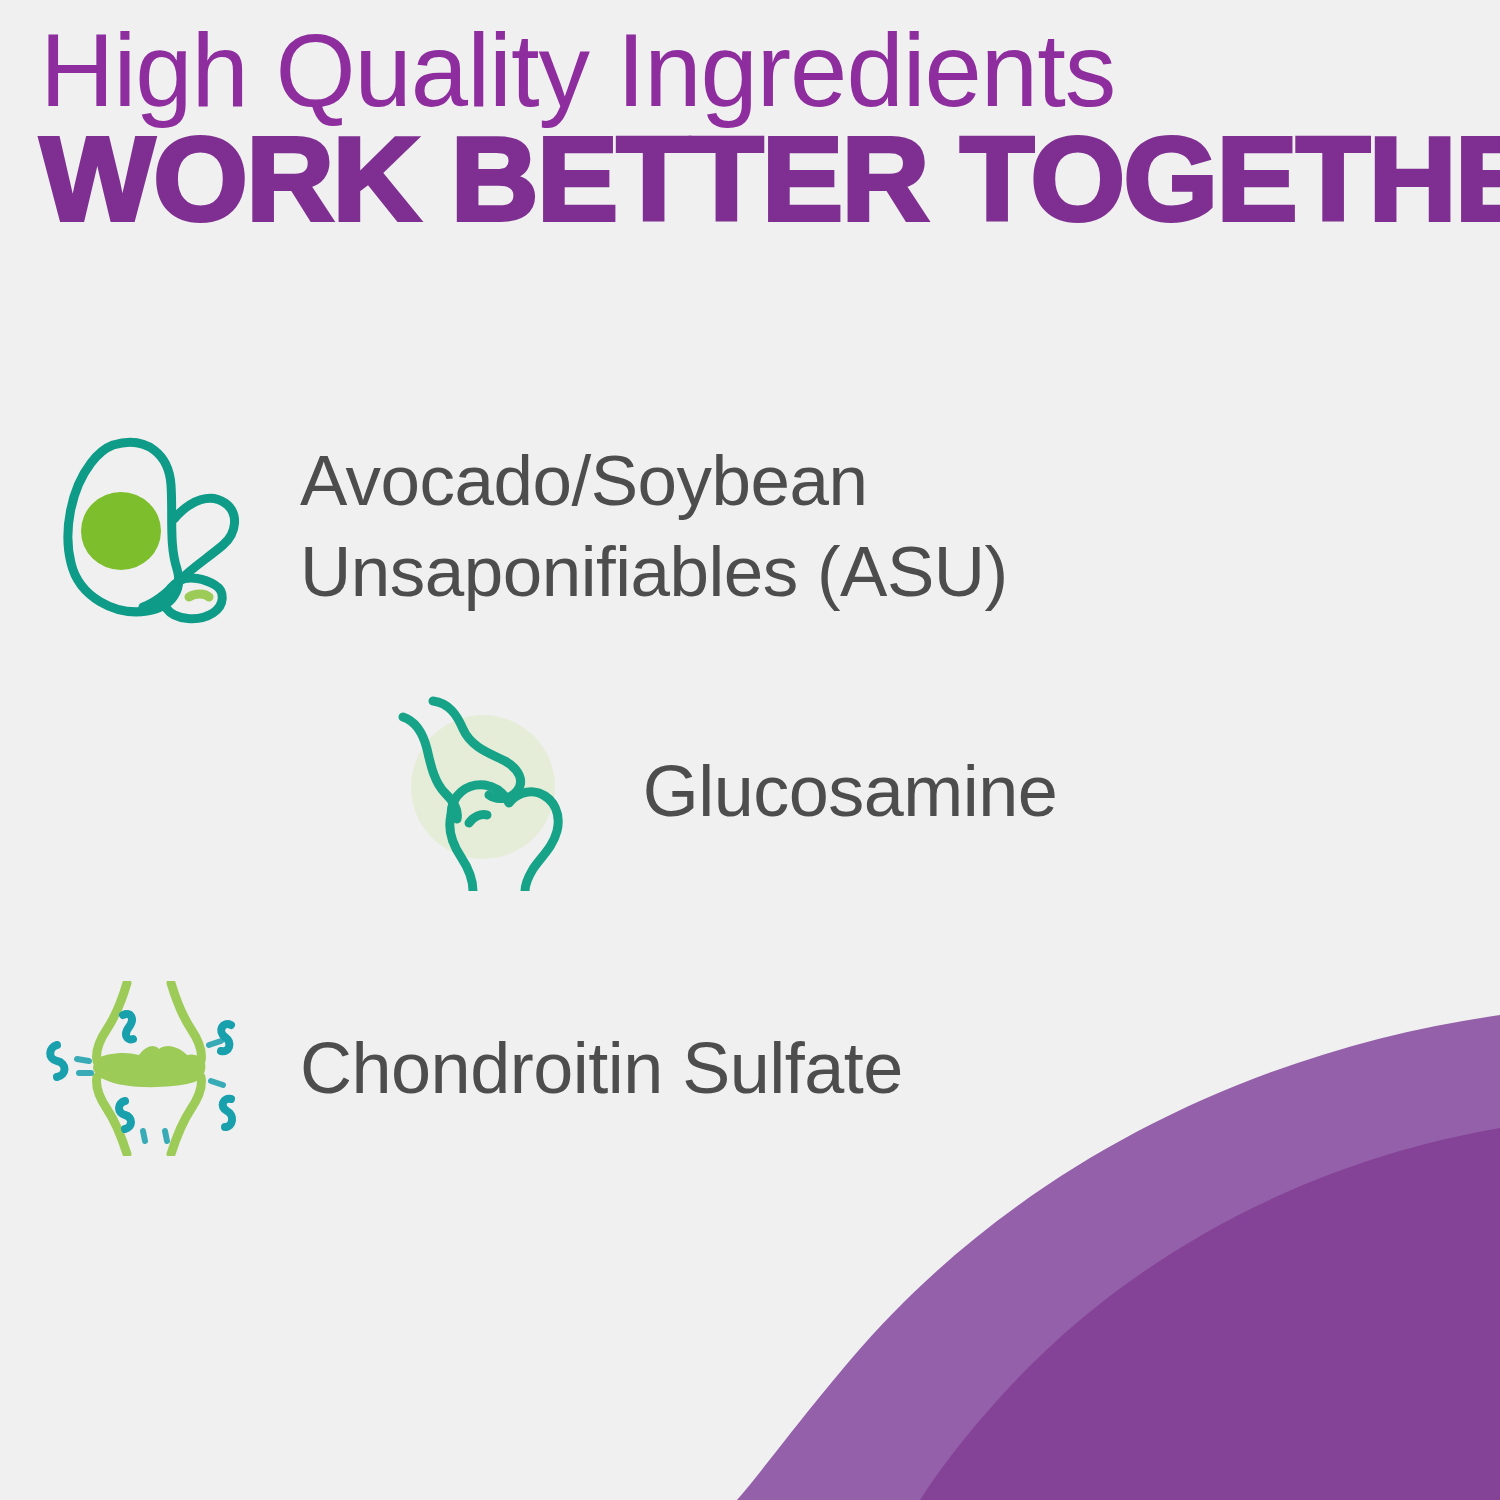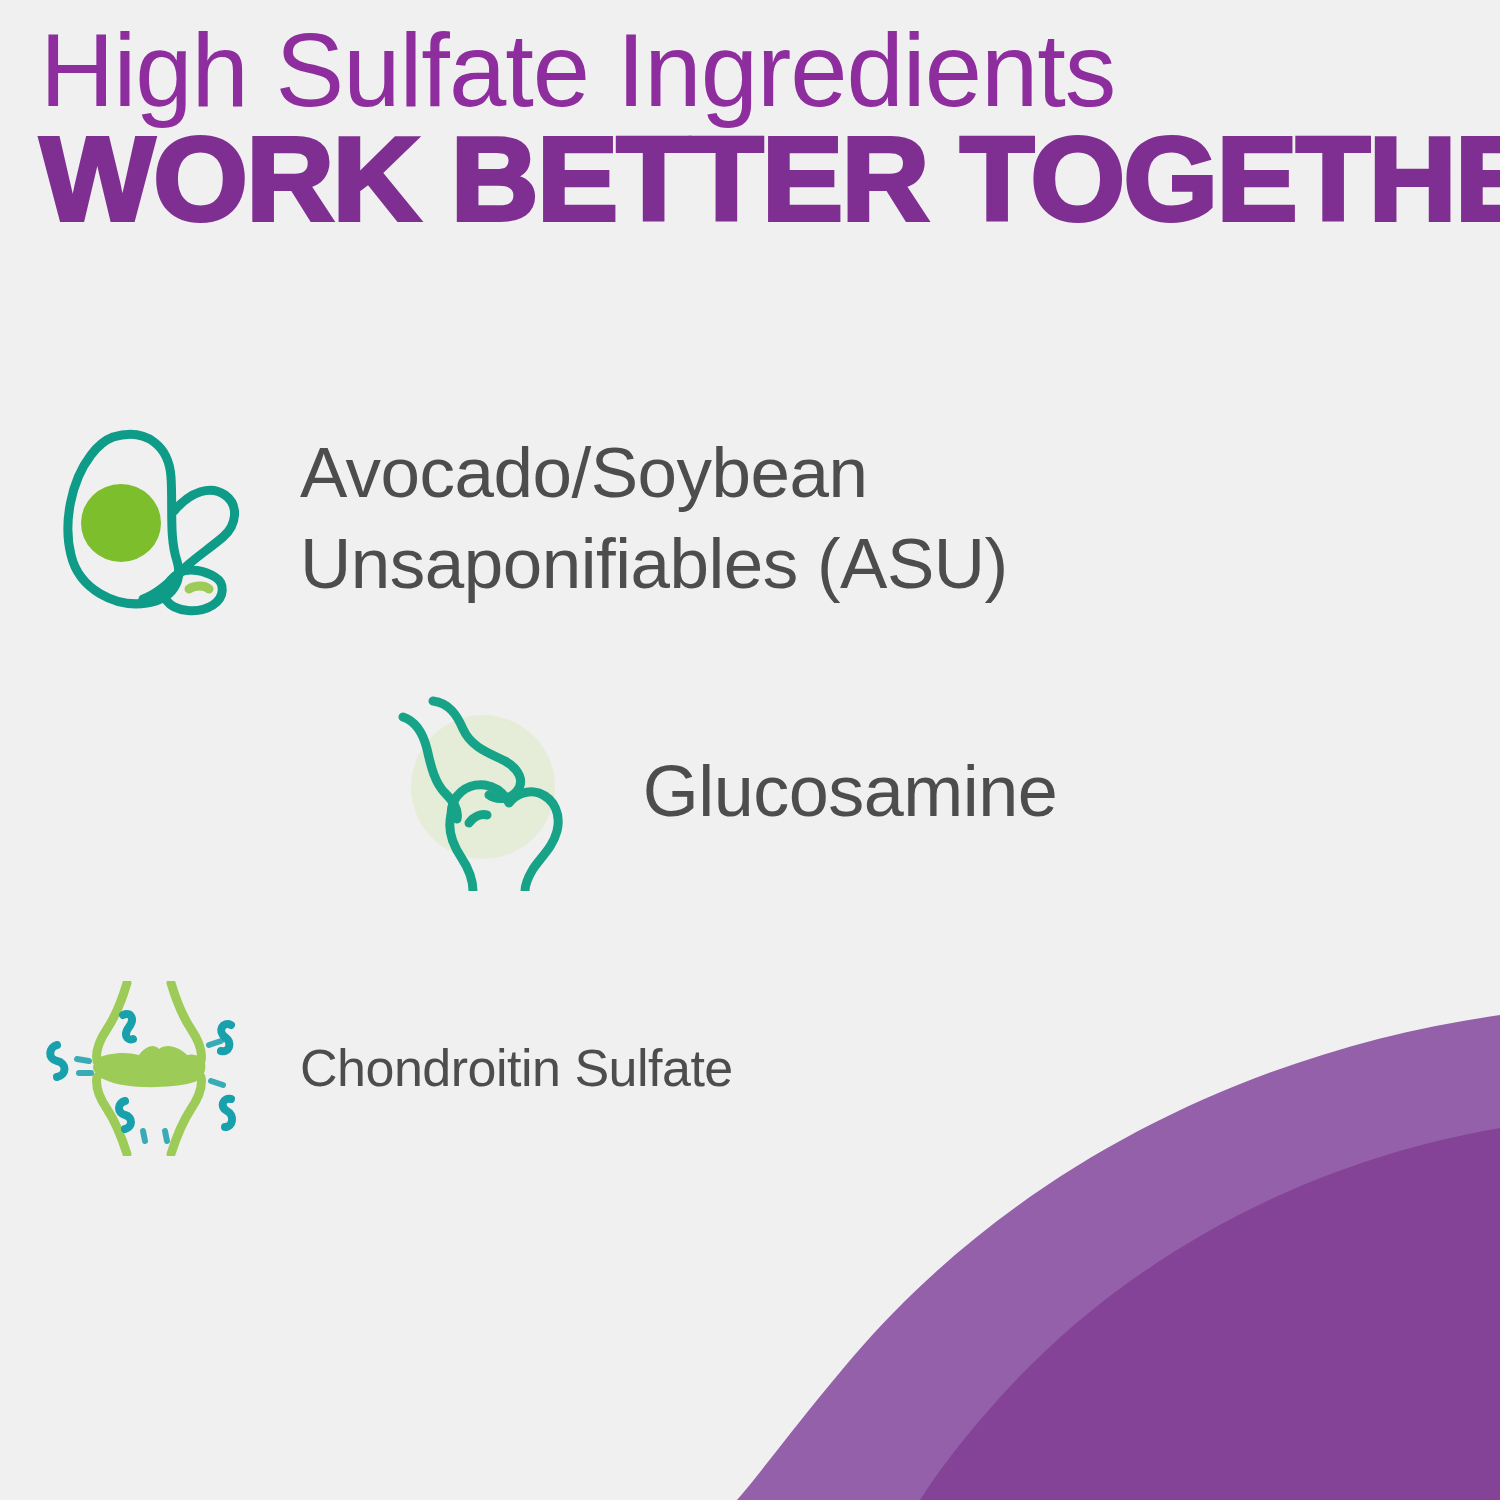--- a/index.html
+++ b/index.html
@@ -72,21 +72,21 @@
     top: 396px;
     width: 1420px;
   }
   .ingredient-row {
     position: absolute;
     left: 0;
     display: flex;
     align-items: center;
     width: 1400px;
   }
-  .ingredient-row.row-0 { top: 8px;   height: 230px; }
+  .ingredient-row.row-0 { top: 16px;   height: 230px; }
   .ingredient-row.row-1 { top: 290px; height: 210px; justify-content: center; }
   .ingredient-row.row-2 { top: 585px; height: 175px; }
 
   .icon-cell {
     width: 300px;
     min-width: 300px;
     display: flex;
     align-items: center;
     justify-content: center;
   }
@@ -94,41 +94,41 @@
     font-family: "Liberation Sans", sans-serif;
     font-weight: 400;
     font-size: 72px;
     line-height: 1.28;
     color: #4d4d4d;
     letter-spacing: -0.5px;
     white-space: pre-line;
   }
   .row-0 .ingredient-label { font-size: 71px; }
   .row-1 .ingredient-label { font-size: 72px; }
-  .row-2 .ingredient-label { font-size: 52px; }
+  .row-2 .ingredient-label { font-size: 72px; }
 </style>
 </head>
 <body>
 
 <div id="stage">
 
   <svg class="swoosh-layer" viewBox="0 0 1500 1500" aria-hidden="true">
     <defs>
       <clipPath id="stageClip">
         <rect x="0" y="0" width="1500" height="1500"></rect>
       </clipPath>
     </defs>
     <g clip-path="url(#stageClip)">
       <path d="M1500,1015 C1240,1052 1008,1175 852,1358 C800,1419 760,1474 737,1500 L1500,1500 Z" fill="#9460aa"></path>
       <path d="M1500,1128 C1296,1163 1113,1265 987,1412 C960,1443 937,1473 920,1500 L1500,1500 Z" fill="#854397"></path>
     </g>
   </svg>
 
   <div class="headline-block">
-    <div class="headline-thin">High Sulfate Ingredients</div>
+    <div class="headline-thin">High Quality Ingredients</div>
     <div class="headline-bold">WORK BETTER TOGETHER</div>
   </div>
 
   <div class="ingredient-list">
 
     <div class="ingredient-row row-0">
       <div class="icon-cell">
         <svg width="215" height="200" viewBox="0 0 215 200" aria-hidden="true">
           <g fill="none" stroke="#0e9b87" stroke-width="9" stroke-linecap="round" stroke-linejoin="round">
             <path d="M70,18 C104,8 126,28 128,58 C130,88 126,118 134,142 C140,162 130,180 104,184

